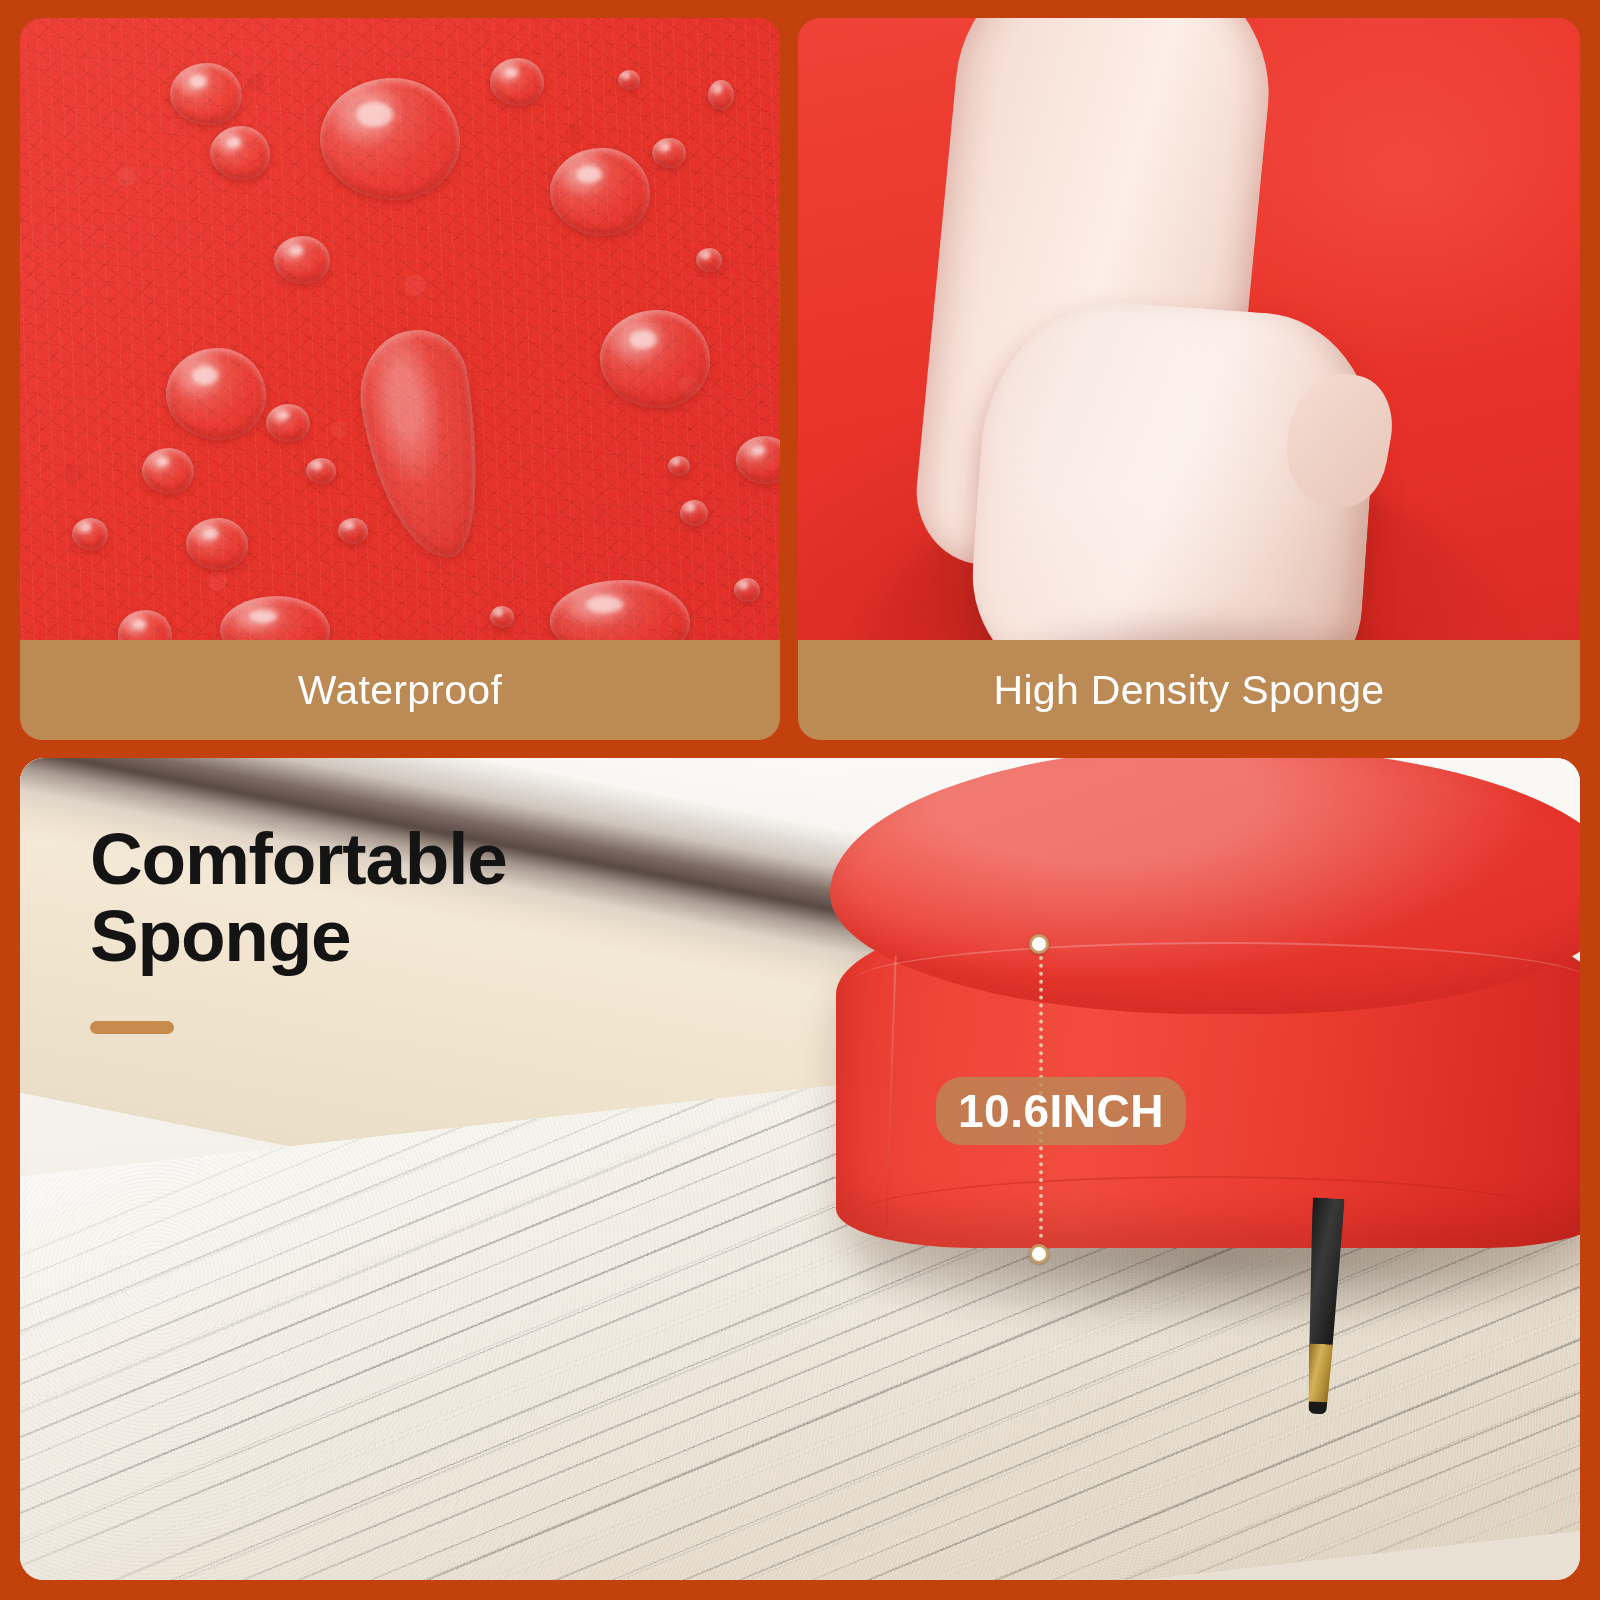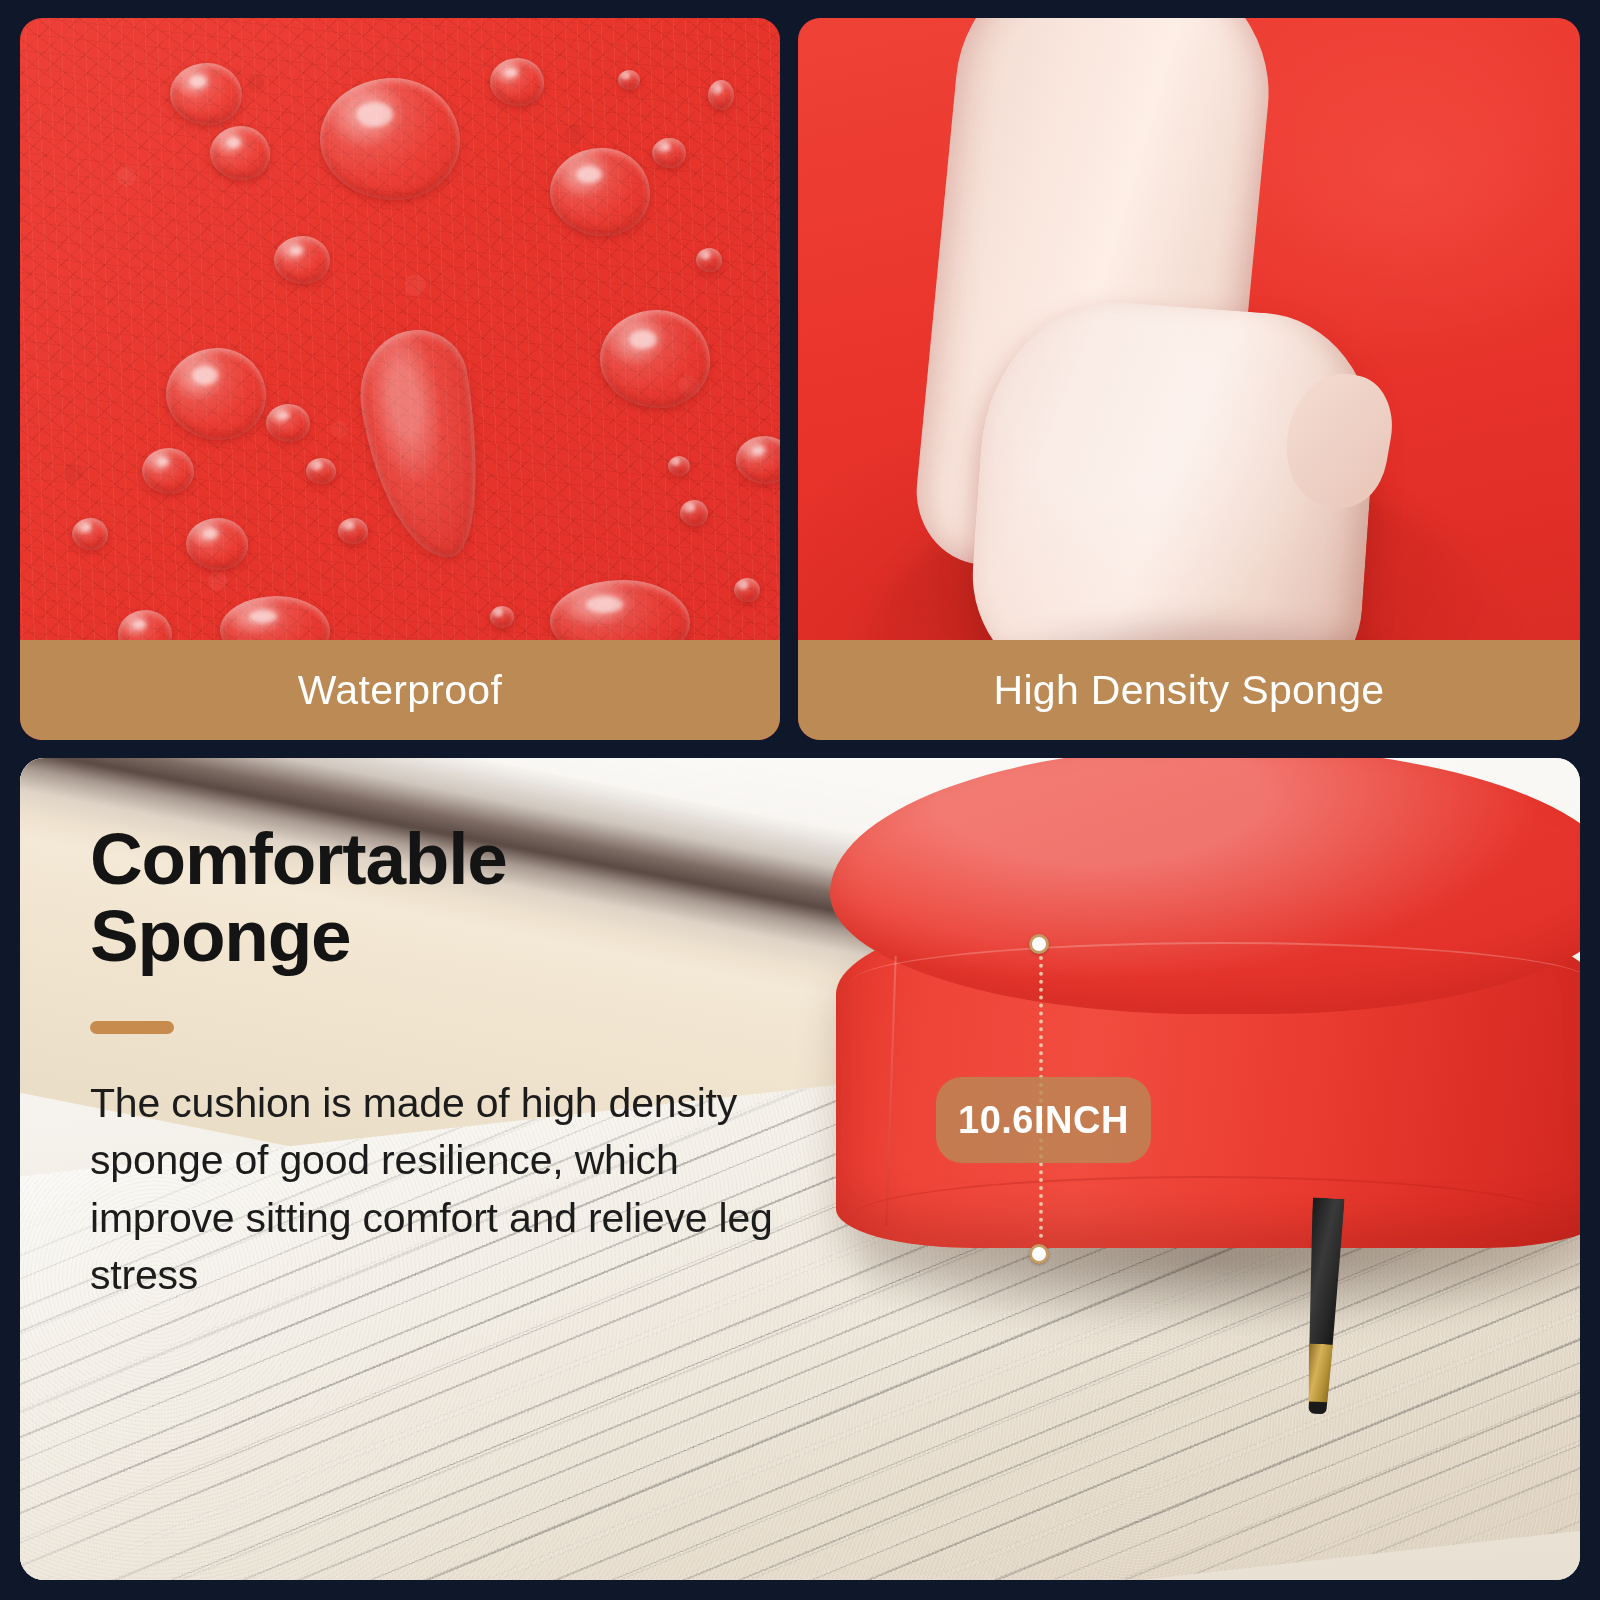--- a/index.html
+++ b/index.html
@@ -2,21 +2,21 @@
 <html><head>
 <meta charset="utf-8">
 <style>
   * { margin:0; padding:0; box-sizing:border-box; }
   html,body {
     width:1600px; height:1600px;
     background:#ffffff;
     font-family:"Liberation Sans", sans-serif;
     overflow:hidden;
   }
-  .page { position:relative; width:1600px; height:1600px; background:#0f172a; }
+  .page { position:relative; width:1600px; height:1600px; background:#c2410c; }
 
   
   .top-row {
     position:absolute; left:20px; top:18px;
     width:1560px; height:722px;
     display:flex; gap:18px;
   }
   .panel {
     position:relative; border-radius:22px; overflow:hidden;
     flex:0 0 auto; height:100%;
@@ -252,23 +252,23 @@
   }
   .dim-dot{
     position:absolute; width:20px; height:20px; border-radius:50%;
     background:#ffffff; border:3px solid #c79a62;
     box-shadow:0 1px 3px rgba(0,0,0,.25);
   }
   .dim-dot-top{ left:1029px; top:934px; }
   .dim-dot-bottom{ left:1029px; top:1244px; }
   .dim-badge{
     position:absolute; left:936px; top:1077px;
-    padding:24px 22px; border-radius:26px;
+    padding:11px 22px; border-radius:26px;
     background:rgba(186,136,86,.80);
-    color:#ffffff; font-size:38px; font-weight:700; letter-spacing:.5px;
+    color:#ffffff; font-size:46px; font-weight:700; letter-spacing:.5px;
     line-height:1; white-space:nowrap;
     font-family:"Liberation Sans", sans-serif;
   }
 
   
   .text-block{ position:absolute; left:70px; top:62px; width:740px; }
   .headline{
     color:#141414; font-size:73px; font-weight:700; line-height:1.06;
     letter-spacing:-1.2px;
     font-family:"Liberation Sans", sans-serif;
@@ -361,21 +361,20 @@
         <div class="leg-tip"></div>
       </div>
     </div>
 
     <div class="text-block">
       <div class="headline">
         <span>Comfortable</span>
         <span>Sponge</span>
       </div>
       <div class="rule"></div>
-      <div class="body-copy">The cushion is made of high density sponge of good resilience, which improve sitting comfort and relieve leg stress</div>
     </div>
   </div>
 
   <div class="dim-line"></div>
   <div class="dim-dot dim-dot-top"></div>
   <div class="dim-dot dim-dot-bottom"></div>
   <div class="dim-badge">10.6INCH</div>
 
 </div>
 

